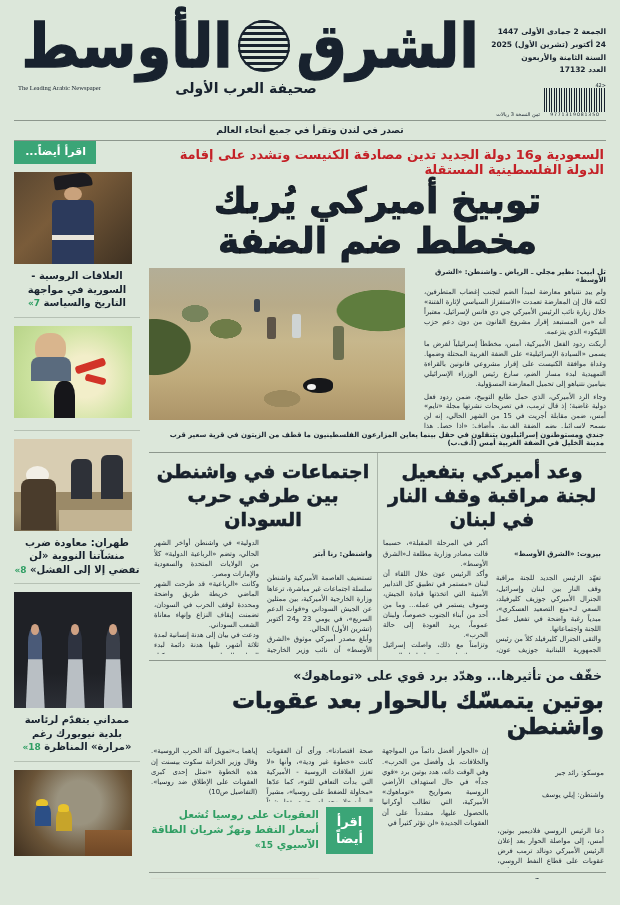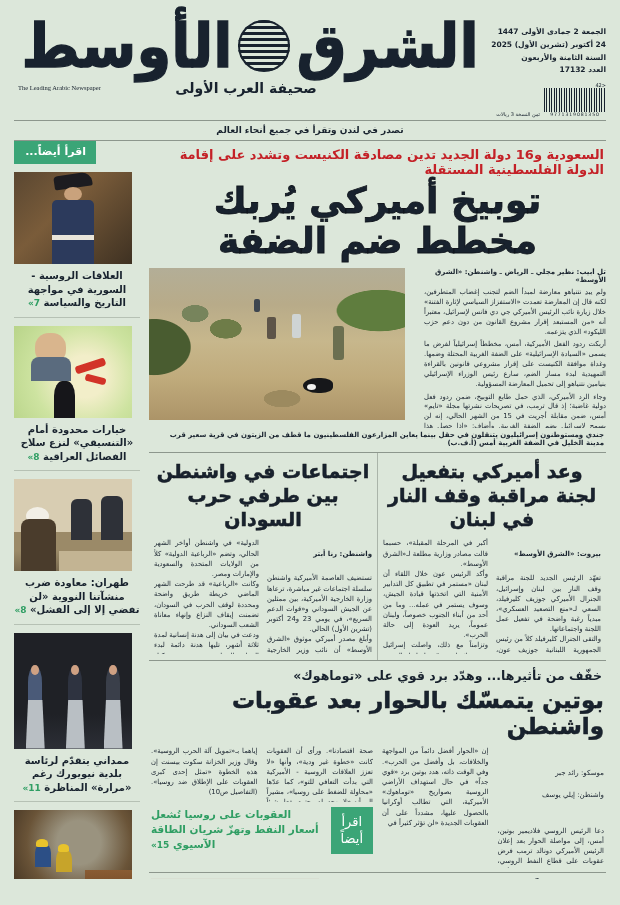--- a/index.html
+++ b/index.html
@@ -118,23 +118,23 @@
   .putin h2{font-size:23px;font-weight:bold;text-align:right;margin:4px 0 7px;letter-spacing:-0.6px;
             -webkit-text-stroke:0.5px #10151c;}
   .putin-body{display:flex;gap:9px;}
   .pb-right{flex:1;display:flex;gap:9px;min-width:0;}
   .pb-left{flex:1;display:flex;flex-direction:column;gap:5px;min-width:0;}
   .pb-left-cols{display:flex;gap:9px;height:56px;overflow:hidden;}
   .pcol{flex:1;font-size:6.8px;line-height:1.5;text-align:justify;white-space:pre-line;min-width:0;}
   .pb-right .pcol{height:122px;overflow:hidden;}
   .byline2{font-size:7px;font-weight:normal;line-height:1.6;margin-bottom:3px;}
   .teaser-row{display:flex;gap:7px;align-items:stretch;}
-  .teaser-box{background:#3ba577;color:#fff;font-weight:normal;font-size:13px;line-height:1.25;
+  .teaser-box{background:#3ba577;color:#fff;font-weight:bold;font-size:13px;line-height:1.25;
               text-align:center;padding:7px 10px;white-space:pre-line;flex:none;}
-  .teaser-text{color:#2f9e63;font-weight:bold;font-size:10.5px;line-height:1.4;text-align:left;flex:1;}
+  .teaser-text{color:#2f9e63;font-weight:bold;font-size:10.5px;line-height:1.4;text-align:right;flex:1;}
   
   .tennis{padding:5px 2px 0;}
   .tennis-row{display:flex;gap:9px;}
   .t-left{flex:1;min-width:0;}
   .t-kicker{font-size:12px;font-weight:bold;text-align:right;padding:2px 2px 0;}
   .t-photo-block{width:168px;flex:none;}
   .t-photo{height:138px;position:relative;overflow:hidden;
     background:linear-gradient(180deg,#d9e0d3 0 56%,#cbd1c7 56% 76%,#b9c0b5 76% 100%);}
   .t-photo .glow{position:absolute;right:-10px;top:-10px;width:70px;height:120px;
     background:radial-gradient(circle,#8cc493 0 40%,transparent 70%);opacity:.55;}
@@ -197,24 +197,20 @@
       </div>
 
       <div class="sb-item">
         <div class="sb-photo ph-poster">
           <div class="face"></div>
             <div class="suit"></div>
             <div class="m1"></div>
             <div class="m2"></div>
             <div class="fig"></div>
         </div>
-        <div class="sb-cap">
-          <span>خيارات محدودة أمام «التنسيقي» لنزع سلاح الفصائل العراقية</span>
-          <span class="pnum">«8</span>
-        </div>
       </div>
 
       <div class="sb-item">
         <div class="sb-photo ph-meet">
           <div class="turban"></div>
             <div class="robe"></div>
             <div class="s1"></div>
             <div class="s2"></div>
             <div class="tbl"></div>
         </div>
@@ -234,21 +230,21 @@
             </div>
             <div class="d d3">
               <i></i>
             </div>
           <div class="lect l1"></div>
             <div class="lect l2"></div>
             <div class="lect l3"></div>
         </div>
         <div class="sb-cap">
           <span>ممداني يتقدّم لرئاسة بلدية نيويورك رغم «مرارة» المناظرة</span>
-          <span class="pnum">«11</span>
+          <span class="pnum">«18</span>
         </div>
       </div>
 
       <div class="sb-item">
         <div class="sb-photo ph-mine" style="height:86px;">
           <div class="w1"></div>
             <div class="w2"></div>
             <div class="h h1"></div>
             <div class="h h2"></div>
             <div class="wood"></div>

